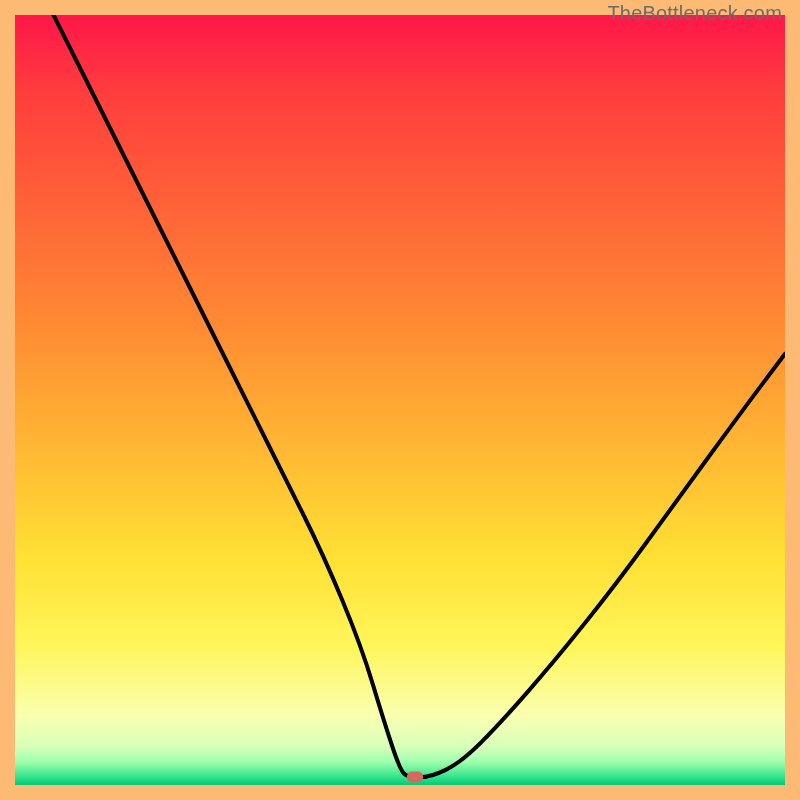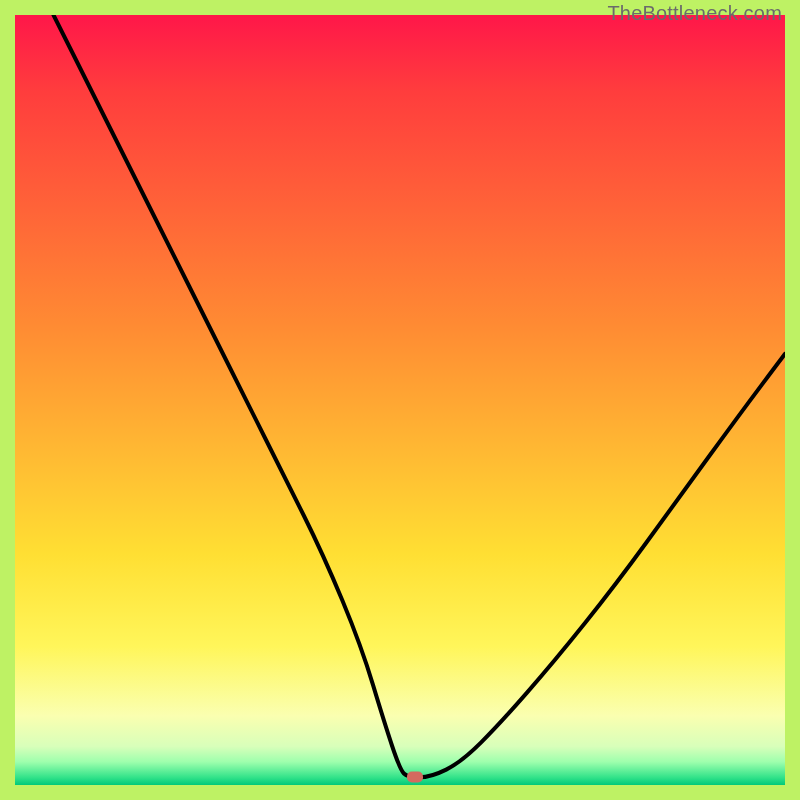--- a/index.html
+++ b/index.html
@@ -7,21 +7,21 @@
     padding: 0;
     width: 800px;
     height: 800px;
     overflow: hidden;
     font-family: Arial, Helvetica, sans-serif;
   }
   .chart-container {
     position: relative;
     width: 800px;
     height: 800px;
-    background: #bef264;
+    background: #fdba74;
   }
   .plot-area {
     position: absolute;
     left: 15px;
     top: 15px;
     width: 770px;
     height: 770px;
     
     background: linear-gradient(
       to bottom,

